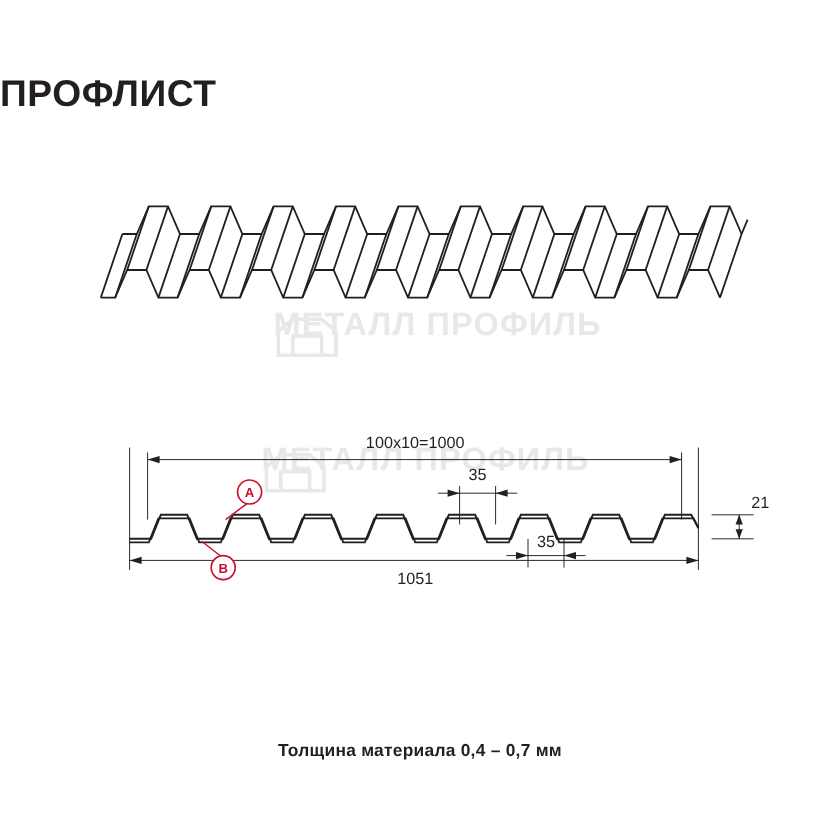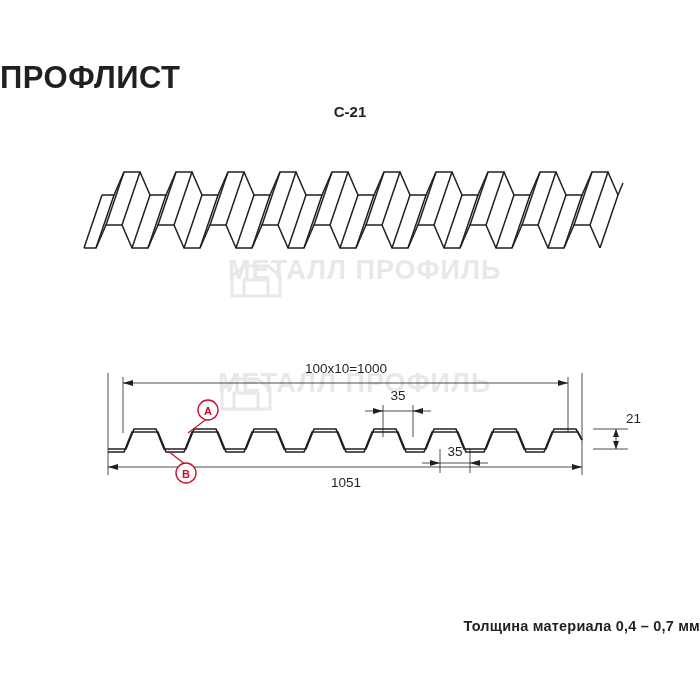--- a/index.html
+++ b/index.html
@@ -53,21 +53,21 @@
     top: 345px;
     left: 60px;
     width: 590px;
     height: 160px;
   }
   .footer {
     position: absolute;
     top: 618px;
     left: 0;
     width: 700px;
-    text-align: right;
+    text-align: center;
     font-size: 14.5px;
     font-weight: bold;
     letter-spacing: 0.2px;
     color: #231f20;
   }
   .wm {
     position: absolute;
     pointer-events: none;
     user-select: none;
     color: #e8e8e8;
@@ -91,21 +91,20 @@
   }
   svg { display: block; }
   text { font-family: "Liberation Sans", sans-serif; }
 </style>
 </head>
 <body>
 
 <div class="page">
 
   <div class="title">ПРОФЛИСТ</div>
-  <div class="subtitle">С-21</div>
 
   <div class="iso-wrap">
     <svg width="545" height="130" viewBox="0 0 545 130">
       <g fill="none" stroke="#231f20" stroke-width="1.5" stroke-linejoin="miter" stroke-linecap="butt">
 
         <path d="M 22 45 L 34 45 L 44 22 L 60 22 L 70 45 L 86 45 L 96 22 L 112 22 L 122 45 L 138 45 L 148 22 L 164 22 L 174 45 L 190 45 L 200 22 L 216 22 L 226 45 L 242 45 L 252 22 L 268 22 L 278 45 L 294 45 L 304 22 L 320 22 L 330 45 L 346 45 L 356 22 L 372 22 L 382 45 L 398 45 L 408 22 L 424 22 L 434 45 L 450 45 L 460 22 L 476 22 L 486 45 L 502 45 L 512 22 L 528 22 L 538 45"></path>
 
         <path d="M 4 98 L 16 98 L 26 75 L 42 75 L 52 98 L 68 98 L 78 75 L 94 75 L 104 98 L 120 98 L 130 75 L 146 75 L 156 98 L 172 98 L 182 75 L 198 75 L 208 98 L 224 98 L 234 75 L 250 75 L 260 98 L 276 98 L 286 75 L 302 75 L 312 98 L 328 98 L 338 75 L 354 75 L 364 98 L 380 98 L 390 75 L 406 75 L 416 98 L 432 98 L 442 75 L 458 75 L 468 98 L 484 98 L 494 75 L 510 75 L 520 98"></path>
 
         <path d="M 22 45 L 4 98"></path>

